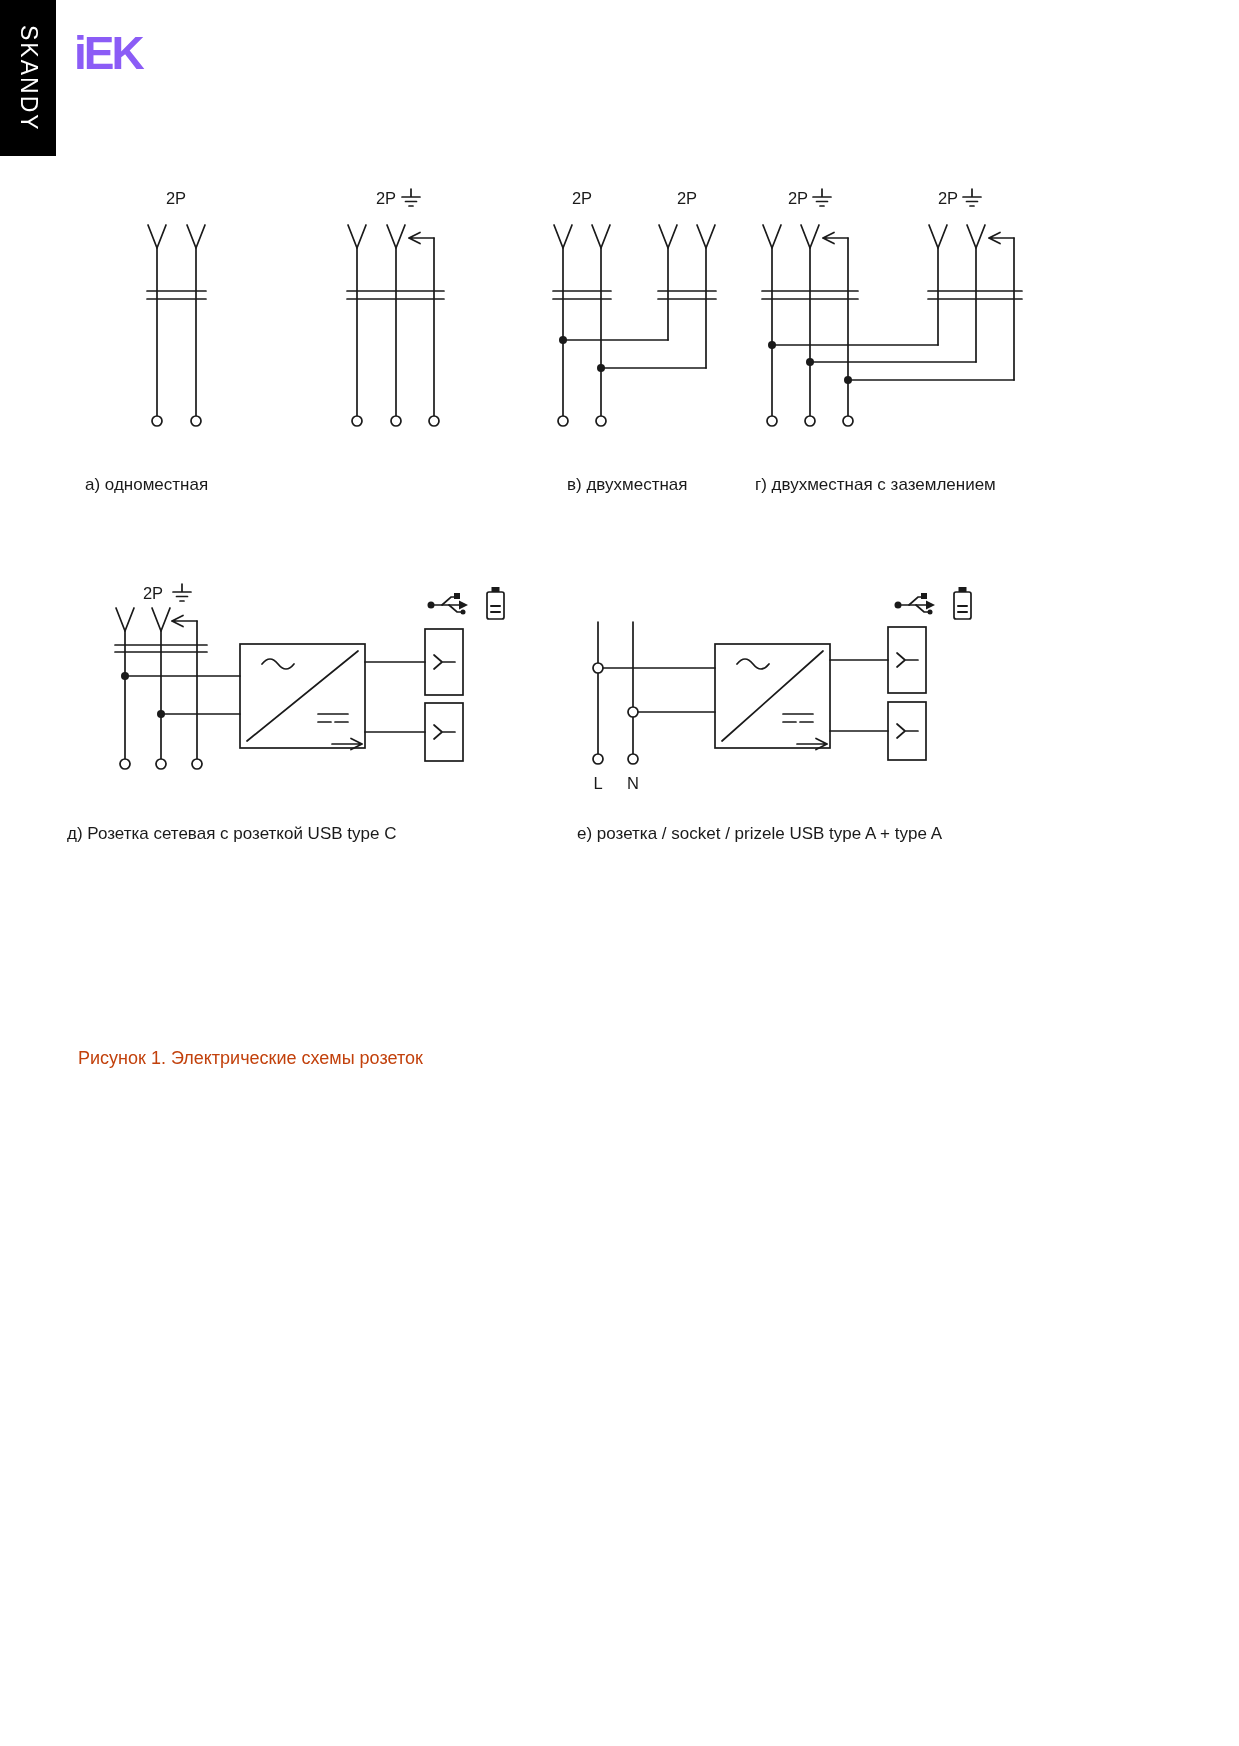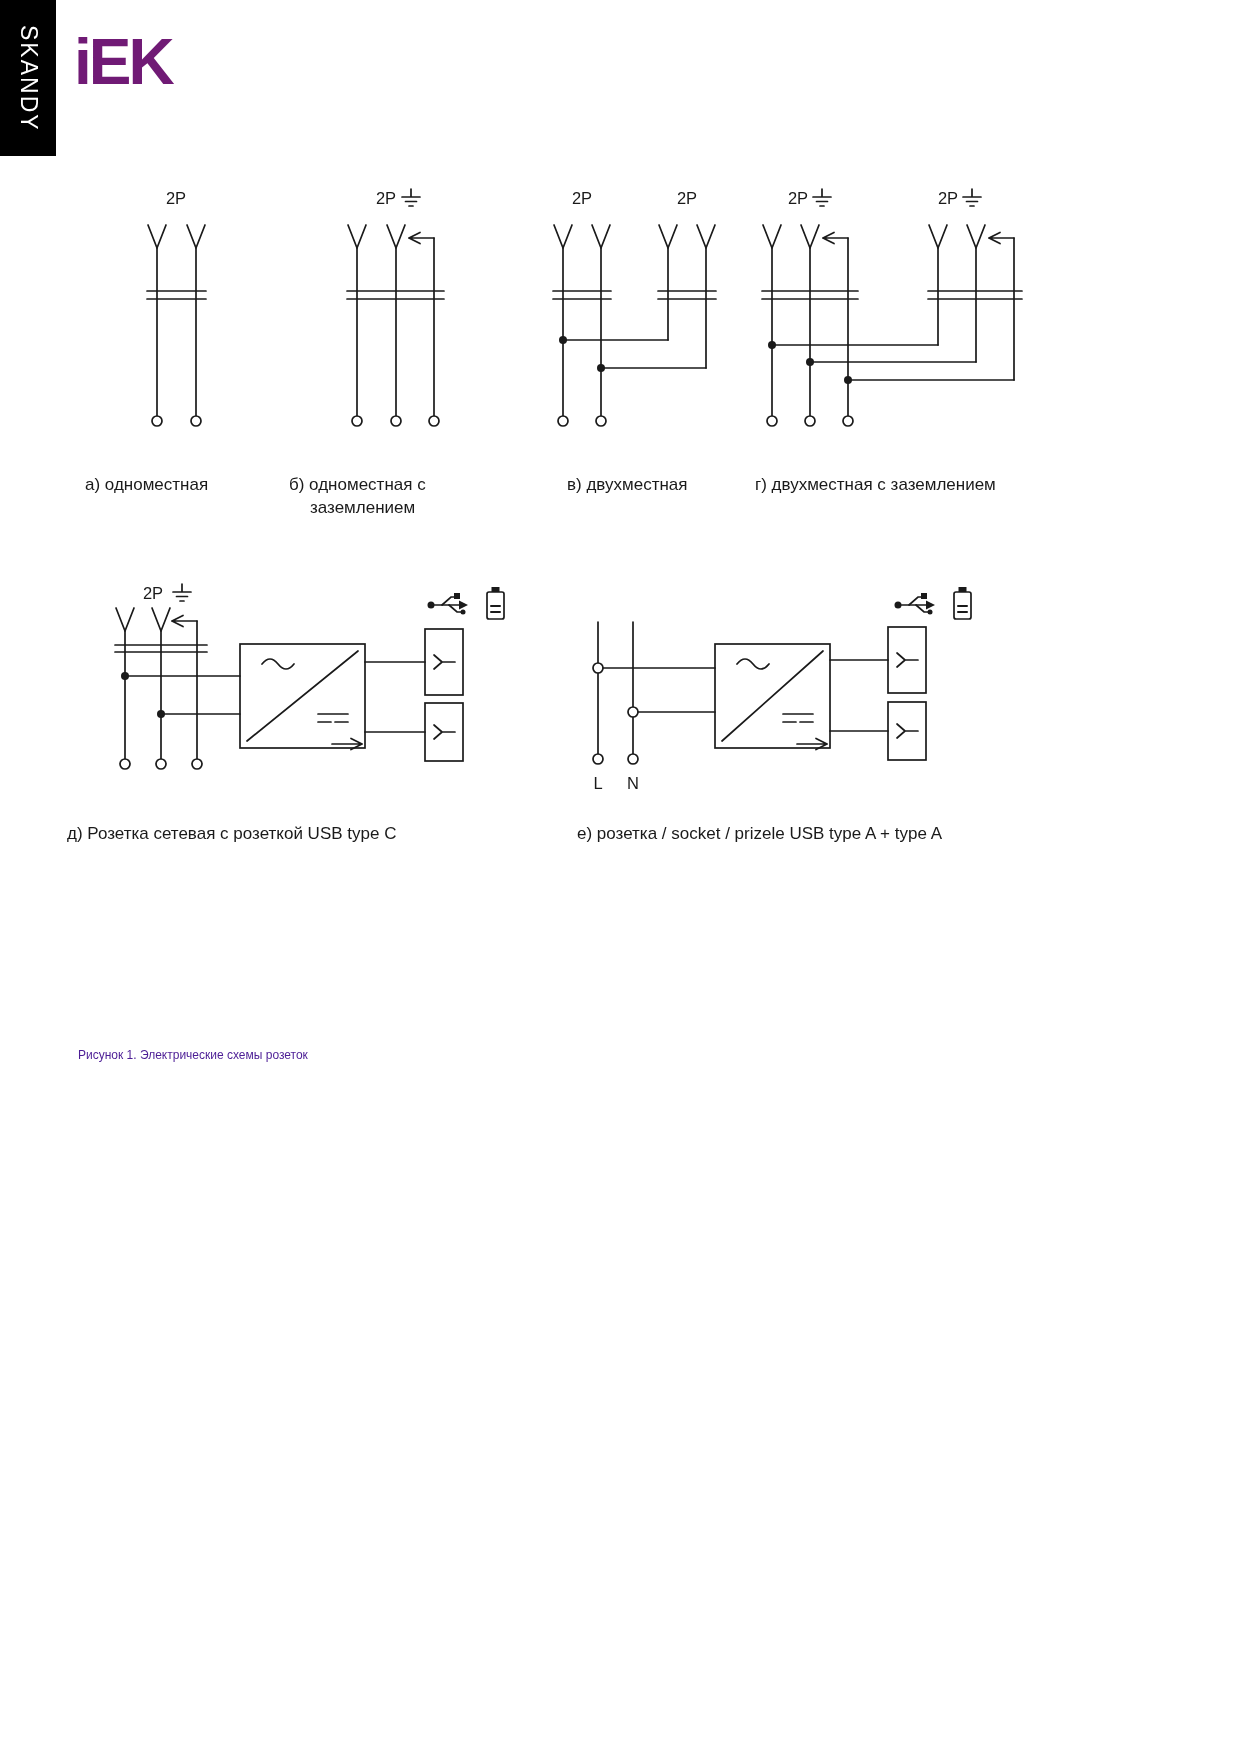--- a/index.html
+++ b/index.html
@@ -11,36 +11,36 @@
   .page { position:absolute; inset:0; }
   .series-tab {
     position:absolute; left:0; top:0; width:56px; height:156px; background:#000;
   }
   .series-tab-text {
     width:100%; height:100%; display:flex; align-items:center; justify-content:center;
     writing-mode:vertical-rl; color:#fff; font-size:23px; letter-spacing:2px;
     font-family:"Liberation Sans", sans-serif;
   }
   .logo {
-    position:absolute; left:74px; top:30px; font-size:64px; font-weight:bold;
-    letter-spacing:-3px; color:#701a75; line-height:1;
+    position:absolute; left:74px; top:30px; font-size:46px; font-weight:bold;
+    letter-spacing:-3px; color:#8b5cf6; line-height:1;
     font-family:"Liberation Sans", sans-serif;
   }
   .schematics { position:absolute; left:0; top:0; }
   svg text {
     font-family:"Liberation Sans", sans-serif; font-size:16.5px; fill:#1a1a1a;
     stroke:none;
   }
   .dlabel {
     position:absolute; font-size:17px; color:#1a1a1a; line-height:1.35;
     white-space:normal;
     margin-top:8px;
   }
   .hang { padding-left:21px; text-indent:-21px; }
-  .caption { position:absolute; font-size:12px; color:#4c1d95; }
+  .caption { position:absolute; font-size:18px; color:#c2410c; }
 </style>
 </head>
 <body>
 
 <div class="page">
 
   <div class="series-tab">
     <div class="series-tab-text">SKANDY</div>
   </div>
 
@@ -185,21 +185,20 @@
       <text x="687" y="204" text-anchor="middle">2P</text>
       <text x="798" y="204" text-anchor="middle">2P</text>
       <text x="948" y="204" text-anchor="middle">2P</text>
       <text x="153" y="599" text-anchor="middle">2P</text>
       <text x="598" y="789" text-anchor="middle">L</text>
       <text x="633" y="789" text-anchor="middle">N</text>
     </g>
   </svg>
 
   <div class="dlabel" style="left:85px; top:466px;">а) одноместная</div>
-  <div class="dlabel hang" style="left:289px; top:466px; width:175px;">б) одноместная с заземлением</div>
   <div class="dlabel" style="left:567px; top:466px;">в) двухместная</div>
   <div class="dlabel" style="left:755px; top:466px;text-align:right;">г) двухместная с заземлением</div>
   <div class="dlabel" style="left:67px; top:815px;">д) Розетка сетевая с розеткой USB type C</div>
   <div class="dlabel" style="left:577px; top:815px;">е) розетка / socket / prizele USB type A + type A</div>
 
   <div class="caption" style="left:78px; top:1048px;">Рисунок 1. Электрические схемы розеток</div>
 
 </div>
 
 </body></html>

